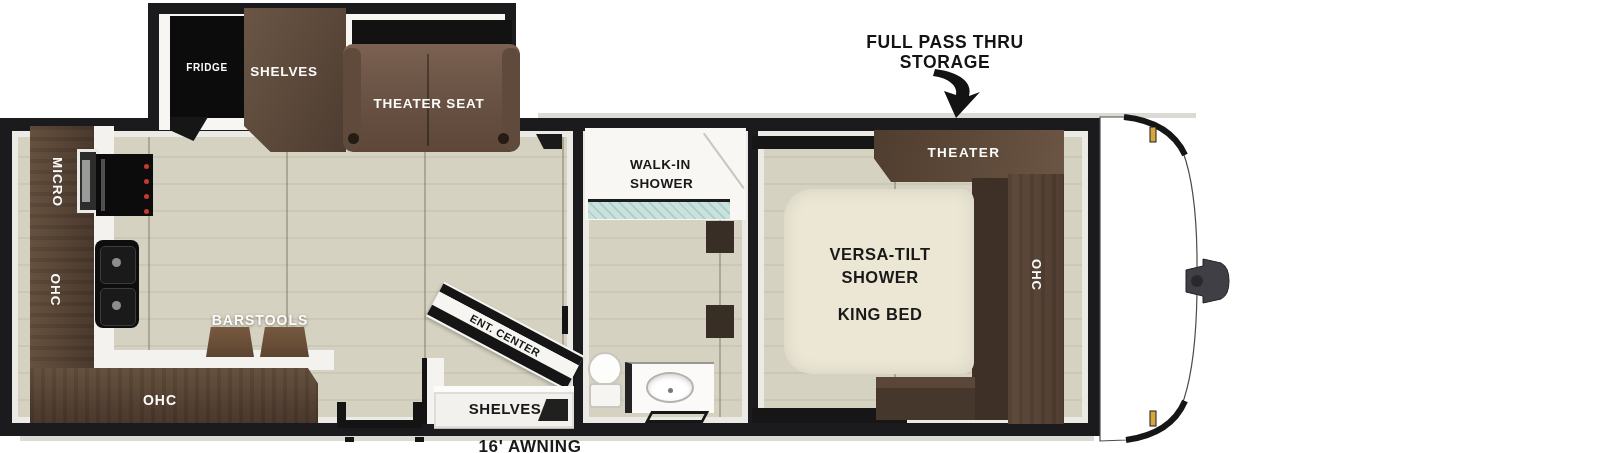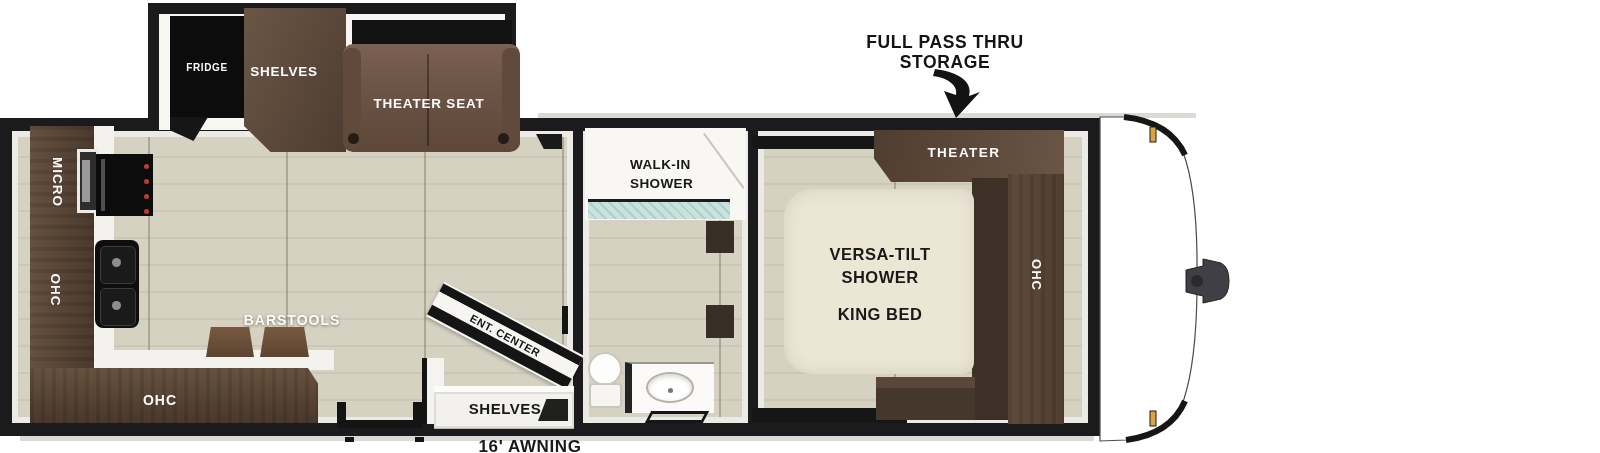--- a/index.html
+++ b/index.html
@@ -22,21 +22,21 @@
     position:absolute;background:#f7f6f2;
     border:11px solid #1b1b1d;border-bottom:none;
   }
   
   .lbl{
     position:absolute;font-weight:bold;color:#fbfbfa;white-space:nowrap;
     transform:translate(-50%,-50%);line-height:1;
   }
   .lbl.dark{color:#191919;}
   .lbl.vert{transform:translate(-50%,-50%) rotate(90deg);}
-  .lbl.floorlbl{text-shadow:0 1px 3px rgba(55,48,35,.55);margin-left:32px;}
+  .lbl.floorlbl{text-shadow:0 1px 3px rgba(55,48,35,.55);}
   .lbl-l{position:absolute;font-weight:bold;color:#191919;white-space:nowrap;line-height:1;margin-left:29px;}
   
   .dk{background:#141414;}
   .wood-v{background:
       repeating-linear-gradient(0deg, rgba(0,0,0,.10) 0 4px, rgba(255,255,255,0) 4px 11px),
       linear-gradient(90deg,#66513f,#4a392d);}
   .wood-h{background:
       repeating-linear-gradient(90deg, rgba(0,0,0,.10) 0 4px, rgba(255,255,255,0) 4px 11px),
       linear-gradient(180deg,#67523f,#49382c);}
   .whiteband{background:#f3f2ee;position:absolute;}

